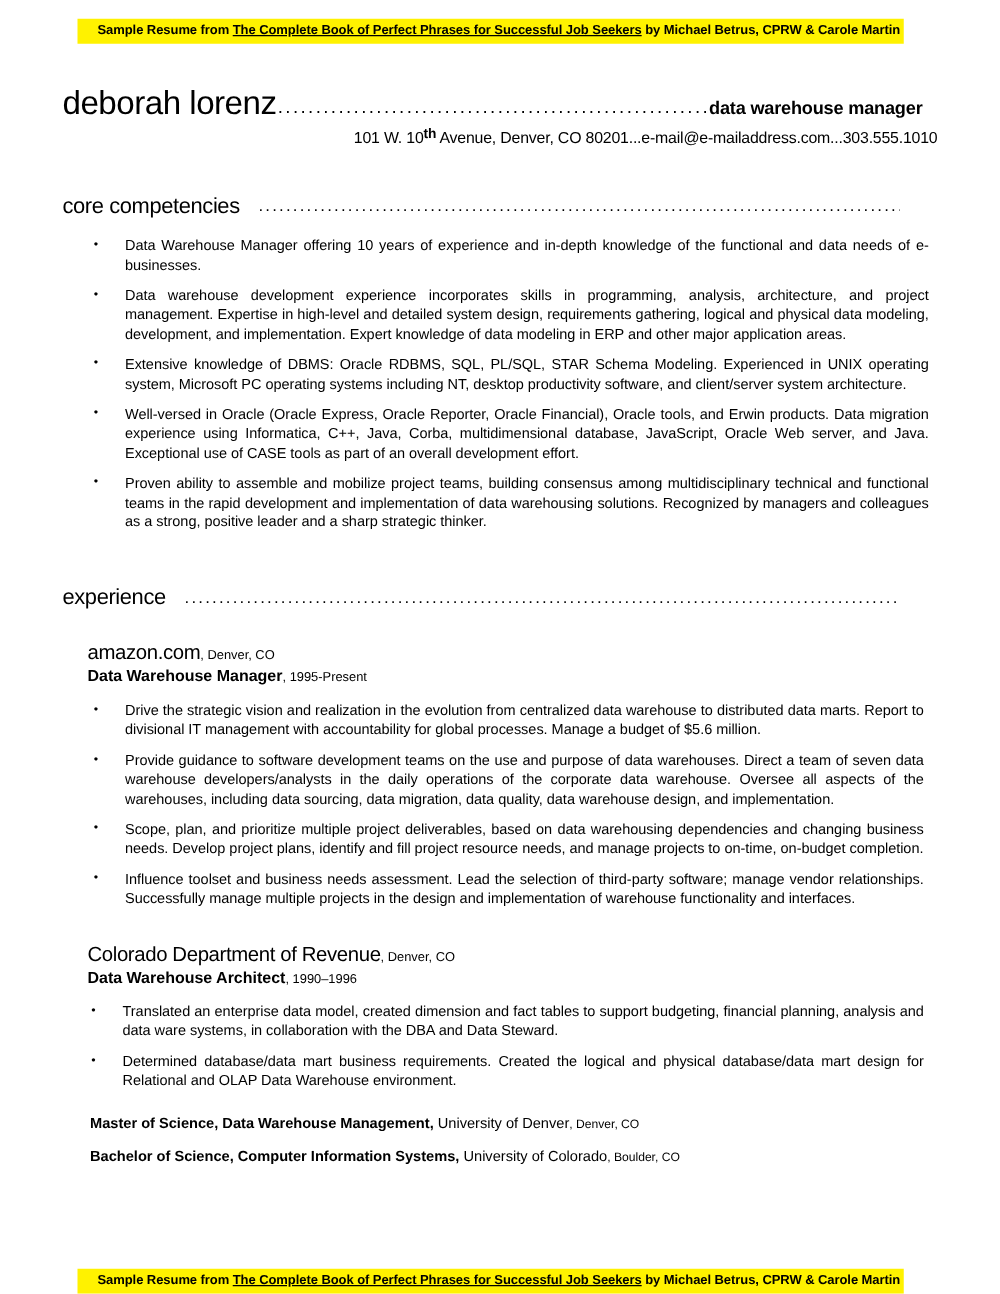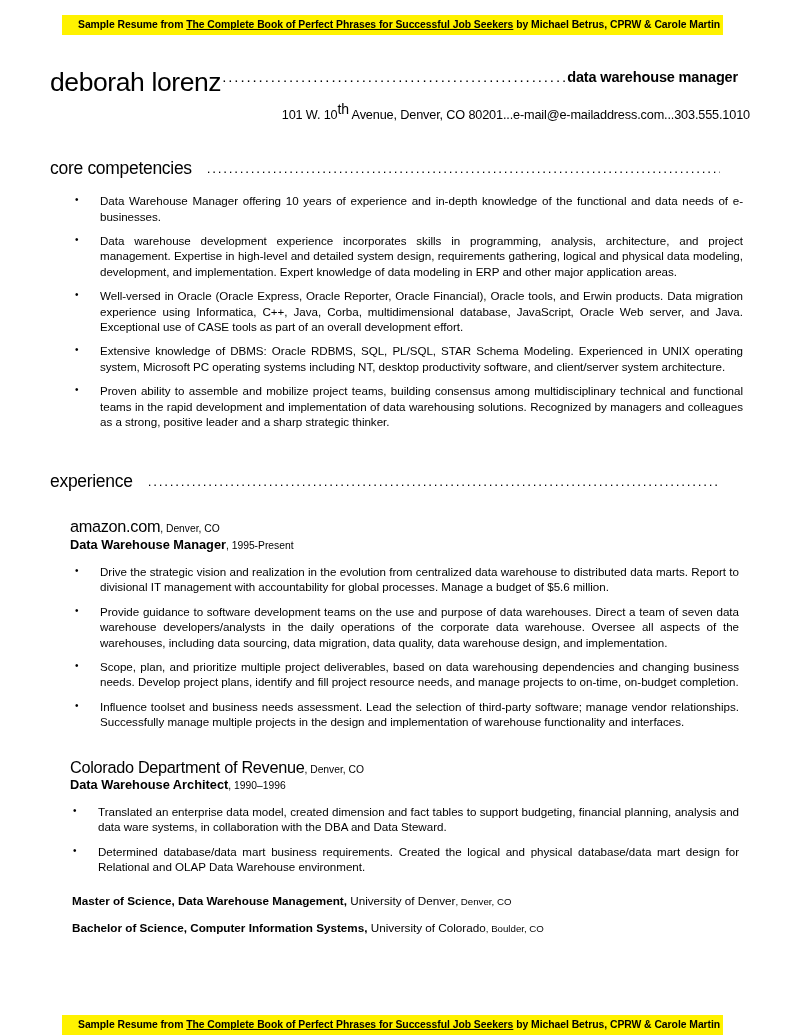--- a/index.html
+++ b/index.html
@@ -44,21 +44,21 @@
     position: absolute;
     left: 0;
     bottom: 14px;
     width: 100%;
     padding-left: 62px;
   }
 
   
   .name-row {
     display: flex;
-    align-items: flex-start;
+    align-items: flex-end;
     margin: 34px 62px 0 50px;
   }
   .name {
     font-size: 26.5px;
     font-weight: normal;
     letter-spacing: -0.4px;
     white-space: nowrap;
     line-height: 1;
   }
   .leader {
@@ -78,21 +78,21 @@
     white-space: nowrap;
     letter-spacing: -0.15px;
   }
   .contact {
     text-align: right;
     margin: 6px 50px 0 0;
     font-size: 12.7px;
     letter-spacing: -0.15px;
     white-space: nowrap;
   }
-  .contact sup { font-size: 14px; vertical-align: 4.5px; }
+  .contact sup { font-size: 11px; vertical-align: 4.5px; font-weight: bold; }
 
   
   .section-head {
     display: flex;
     align-items: baseline;
     margin: 0 80px 0 50px;
     line-height: 1;
     gap: 14px;
   }
   .section-head .sh-label {
@@ -215,22 +215,22 @@
   </div>
 
   <div class="section-head" id="sec-core">
     <span class="sh-label">core competencies</span>
     <span class="sh-leader">...................................................................................................</span>
   </div>
 
   <ul class="bullets" id="core-list">
     <li>Data Warehouse Manager offering 10 years of experience and in-depth knowledge of the functional and data needs of e-businesses.</li>
     <li>Data warehouse development experience incorporates skills in programming, analysis, architecture, and project management. Expertise in high-level and detailed system design, requirements gathering, logical and physical data modeling, development, and implementation. Expert knowledge of data modeling in ERP and other major application areas.</li>
+    <li>Extensive knowledge of DBMS: Oracle RDBMS, SQL, PL/SQL, STAR Schema Modeling. Experienced in UNIX operating system, Microsoft PC operating systems including NT, desktop productivity software, and client/server system architecture.</li>
     <li>Well-versed in Oracle (Oracle Express, Oracle Reporter, Oracle Financial), Oracle tools, and Erwin products. Data migration experience using Informatica, C++, Java, Corba, multidimensional database, JavaScript, Oracle Web server, and Java. Exceptional use of CASE tools as part of an overall development effort.</li>
-    <li>Extensive knowledge of DBMS: Oracle RDBMS, SQL, PL/SQL, STAR Schema Modeling. Experienced in UNIX operating system, Microsoft PC operating systems including NT, desktop productivity software, and client/server system architecture.</li>
     <li>Proven ability to assemble and mobilize project teams, building consensus among multidisciplinary technical and functional teams in the rapid development and implementation of data warehousing solutions. Recognized by managers and colleagues as a strong, positive leader and a sharp strategic thinker.</li>
   </ul>
 
   <div class="section-head" id="sec-exp">
     <span class="sh-label">experience</span>
     <span class="sh-leader">.........................................................................................................</span>
   </div>
 
   <div class="job" id="job-0">
     <div class="company">

